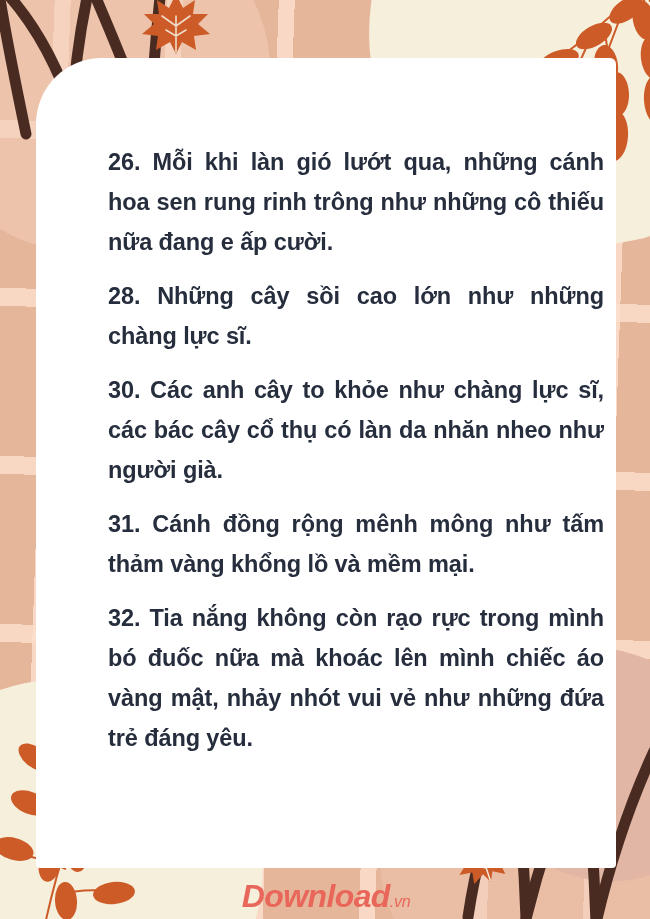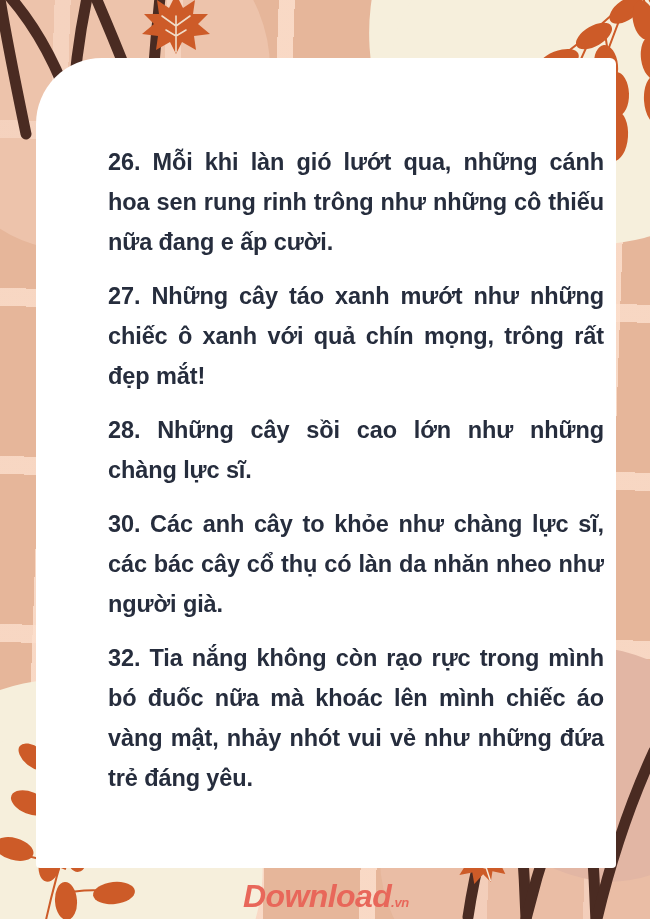--- a/index.html
+++ b/index.html
@@ -152,22 +152,22 @@
   .logo-main {
     font-family: "Liberation Sans", "DejaVu Sans", sans-serif;
     font-size: 32px;
     font-weight: 700;
     font-style: italic;
     color: #E8675A;
     letter-spacing: -0.6px;
   }
   .logo-tld {
     font-family: "Liberation Sans", "DejaVu Sans", sans-serif;
-    font-size: 13px;
-    font-weight: 700;
+    font-size: 16px;
+    font-weight: 400;
     font-style: italic;
     color: #E8675A;
     letter-spacing: -0.3px;
   }
 
   
   .scribble { position: absolute; }
   .scribble-tl { left: -26px; top: -34px; }
   .scribble-br { right: -18px; bottom: -20px; }
 
@@ -283,23 +283,23 @@
         <ellipse cx="90" cy="148" rx="11" ry="19" transform="rotate(-8 90 148)"></ellipse>
         <ellipse cx="80" cy="196" rx="11" ry="19" transform="rotate(-4 80 196)"></ellipse>
         <ellipse cx="108" cy="76" rx="11" ry="19" transform="rotate(-16 108 76)"></ellipse>
       </g>
     </svg>
   </div>
 
   <div class="card">
     <div class="text-col">
       <p class="para">26. Mỗi khi làn gió lướt qua, những cánh hoa sen rung rinh trông như những cô thiếu nữa đang e ấp cười.</p>
-      <p class="para">27. Những cây táo xanh mướt như những chiếc ô xanh với quả chín mọng, trông rất đẹp mắt!</p>
       <p class="para">28. Những cây sồi cao lớn như những chàng lực sĩ.</p>
       <p class="para">30. Các anh cây to khỏe như chàng lực sĩ, các bác cây cổ thụ có làn da nhăn nheo như người già.</p>
+      <p class="para">31. Cánh đồng rộng mênh mông như tấm thảm vàng khổng lồ và mềm mại.</p>
       <p class="para">32. Tia nắng không còn rạo rực trong mình bó đuốc nữa mà khoác lên mình chiếc áo vàng mật, nhảy nhót vui vẻ như những đứa trẻ đáng yêu.</p>
     </div>
 
     <div class="logo">
       <span class="logo-main">Download</span><span class="logo-tld">.vn</span>
     </div>
   </div>
 
 </div>
 

